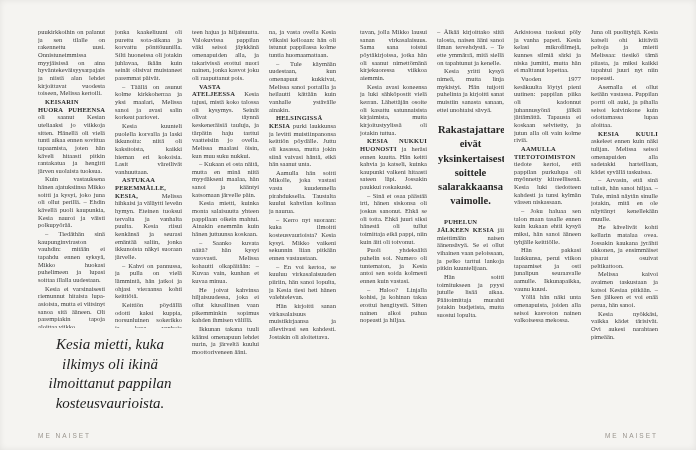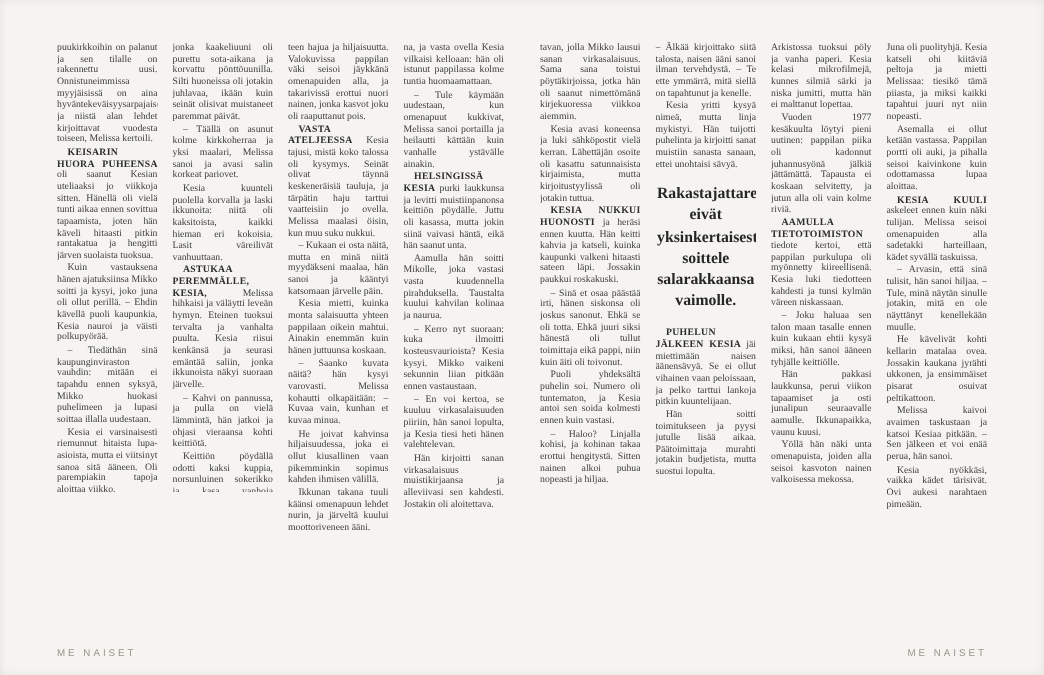--- a/index.html
+++ b/index.html
@@ -107,20 +107,21 @@
         </div>
       <div class="col c3">
           <p class="noindent">na, ja vasta ovella Kesia vilkaisi kelloaan: hän oli istunut pappilassa kolme tuntia huomaamattaan.</p>
           <p>– Tule käymään uudestaan, kun omenapuut kukkivat, Melissa sanoi portailla ja heilautti kättään kuin vanhalle ystävälle ainakin.</p>
           <p><strong class="lead">HELSINGISSÄ KESIA </strong>purki laukkunsa ja levitti muistiinpanonsa keittiön pöydälle. Juttu oli kasassa, mutta jokin siinä vaivasi häntä, eikä hän saanut unta.</p>
           <p>Aamulla hän soitti Mikolle, joka vastasi vasta kuudennella pirahduksella. Taustalta kuului kahvilan kolinaa ja naurua.</p>
           <p>– Kerro nyt suoraan: kuka ilmoitti kosteusvaurioista? Kesia kysyi. Mikko vaikeni sekunnin liian pitkään ennen vastaustaan.</p>
           <p>– En voi kertoa, se kuuluu virkasalaisuuden piiriin, hän sanoi lopulta, ja Kesia tiesi heti hänen valehtelevan.</p>
           <p>Hän kirjoitti sanan virkasalaisuus muistikirjaansa ja alleviivasi sen kahdesti. Jostakin oli aloitettava.</p>
         </div>
+      <div class="script-quote">Kesia mietti, kuka ilkimys oli ikinä ilmoittanut pappilan kosteusvaurioista.</div>
     </div>
 
     <div class="page right">
       <div class="col">
           <p class="noindent">tavan, jolla Mikko lausui sanan virkasalaisuus. Sama sana toistui pöytäkirjoissa, jotka hän oli saanut nimettömänä kirjekuoressa viikkoa aiemmin.</p>
           <p>Kesia avasi koneensa ja luki sähköpostit vielä kerran. Lähettäjän osoite oli kasattu satunnaisista kirjaimista, mutta kirjoitustyylissä oli jotakin tuttua.</p>
           <p><strong class="lead">KESIA NUKKUI HUONOSTI </strong>ja heräsi ennen kuutta. Hän keitti kahvia ja katseli, kuinka kaupunki valkeni hitaasti sateen läpi. Jossakin paukkui roskakuski.</p>
           <p>– Sinä et osaa päästää irti, hänen siskonsa oli joskus sanonut. Ehkä se oli totta. Ehkä juuri siksi hänestä oli tullut toimittaja eikä pappi, niin kuin äiti oli toivonut.</p>
           <p>Puoli yhdeksältä puhelin soi. Numero oli tuntematon, ja Kesia antoi sen soida kolmesti ennen kuin vastasi.</p>
           <p>– Haloo? Linjalla kohisi, ja kohinan takaa erottui hengitystä. Sitten nainen alkoi puhua nopeasti ja hiljaa.</p>

